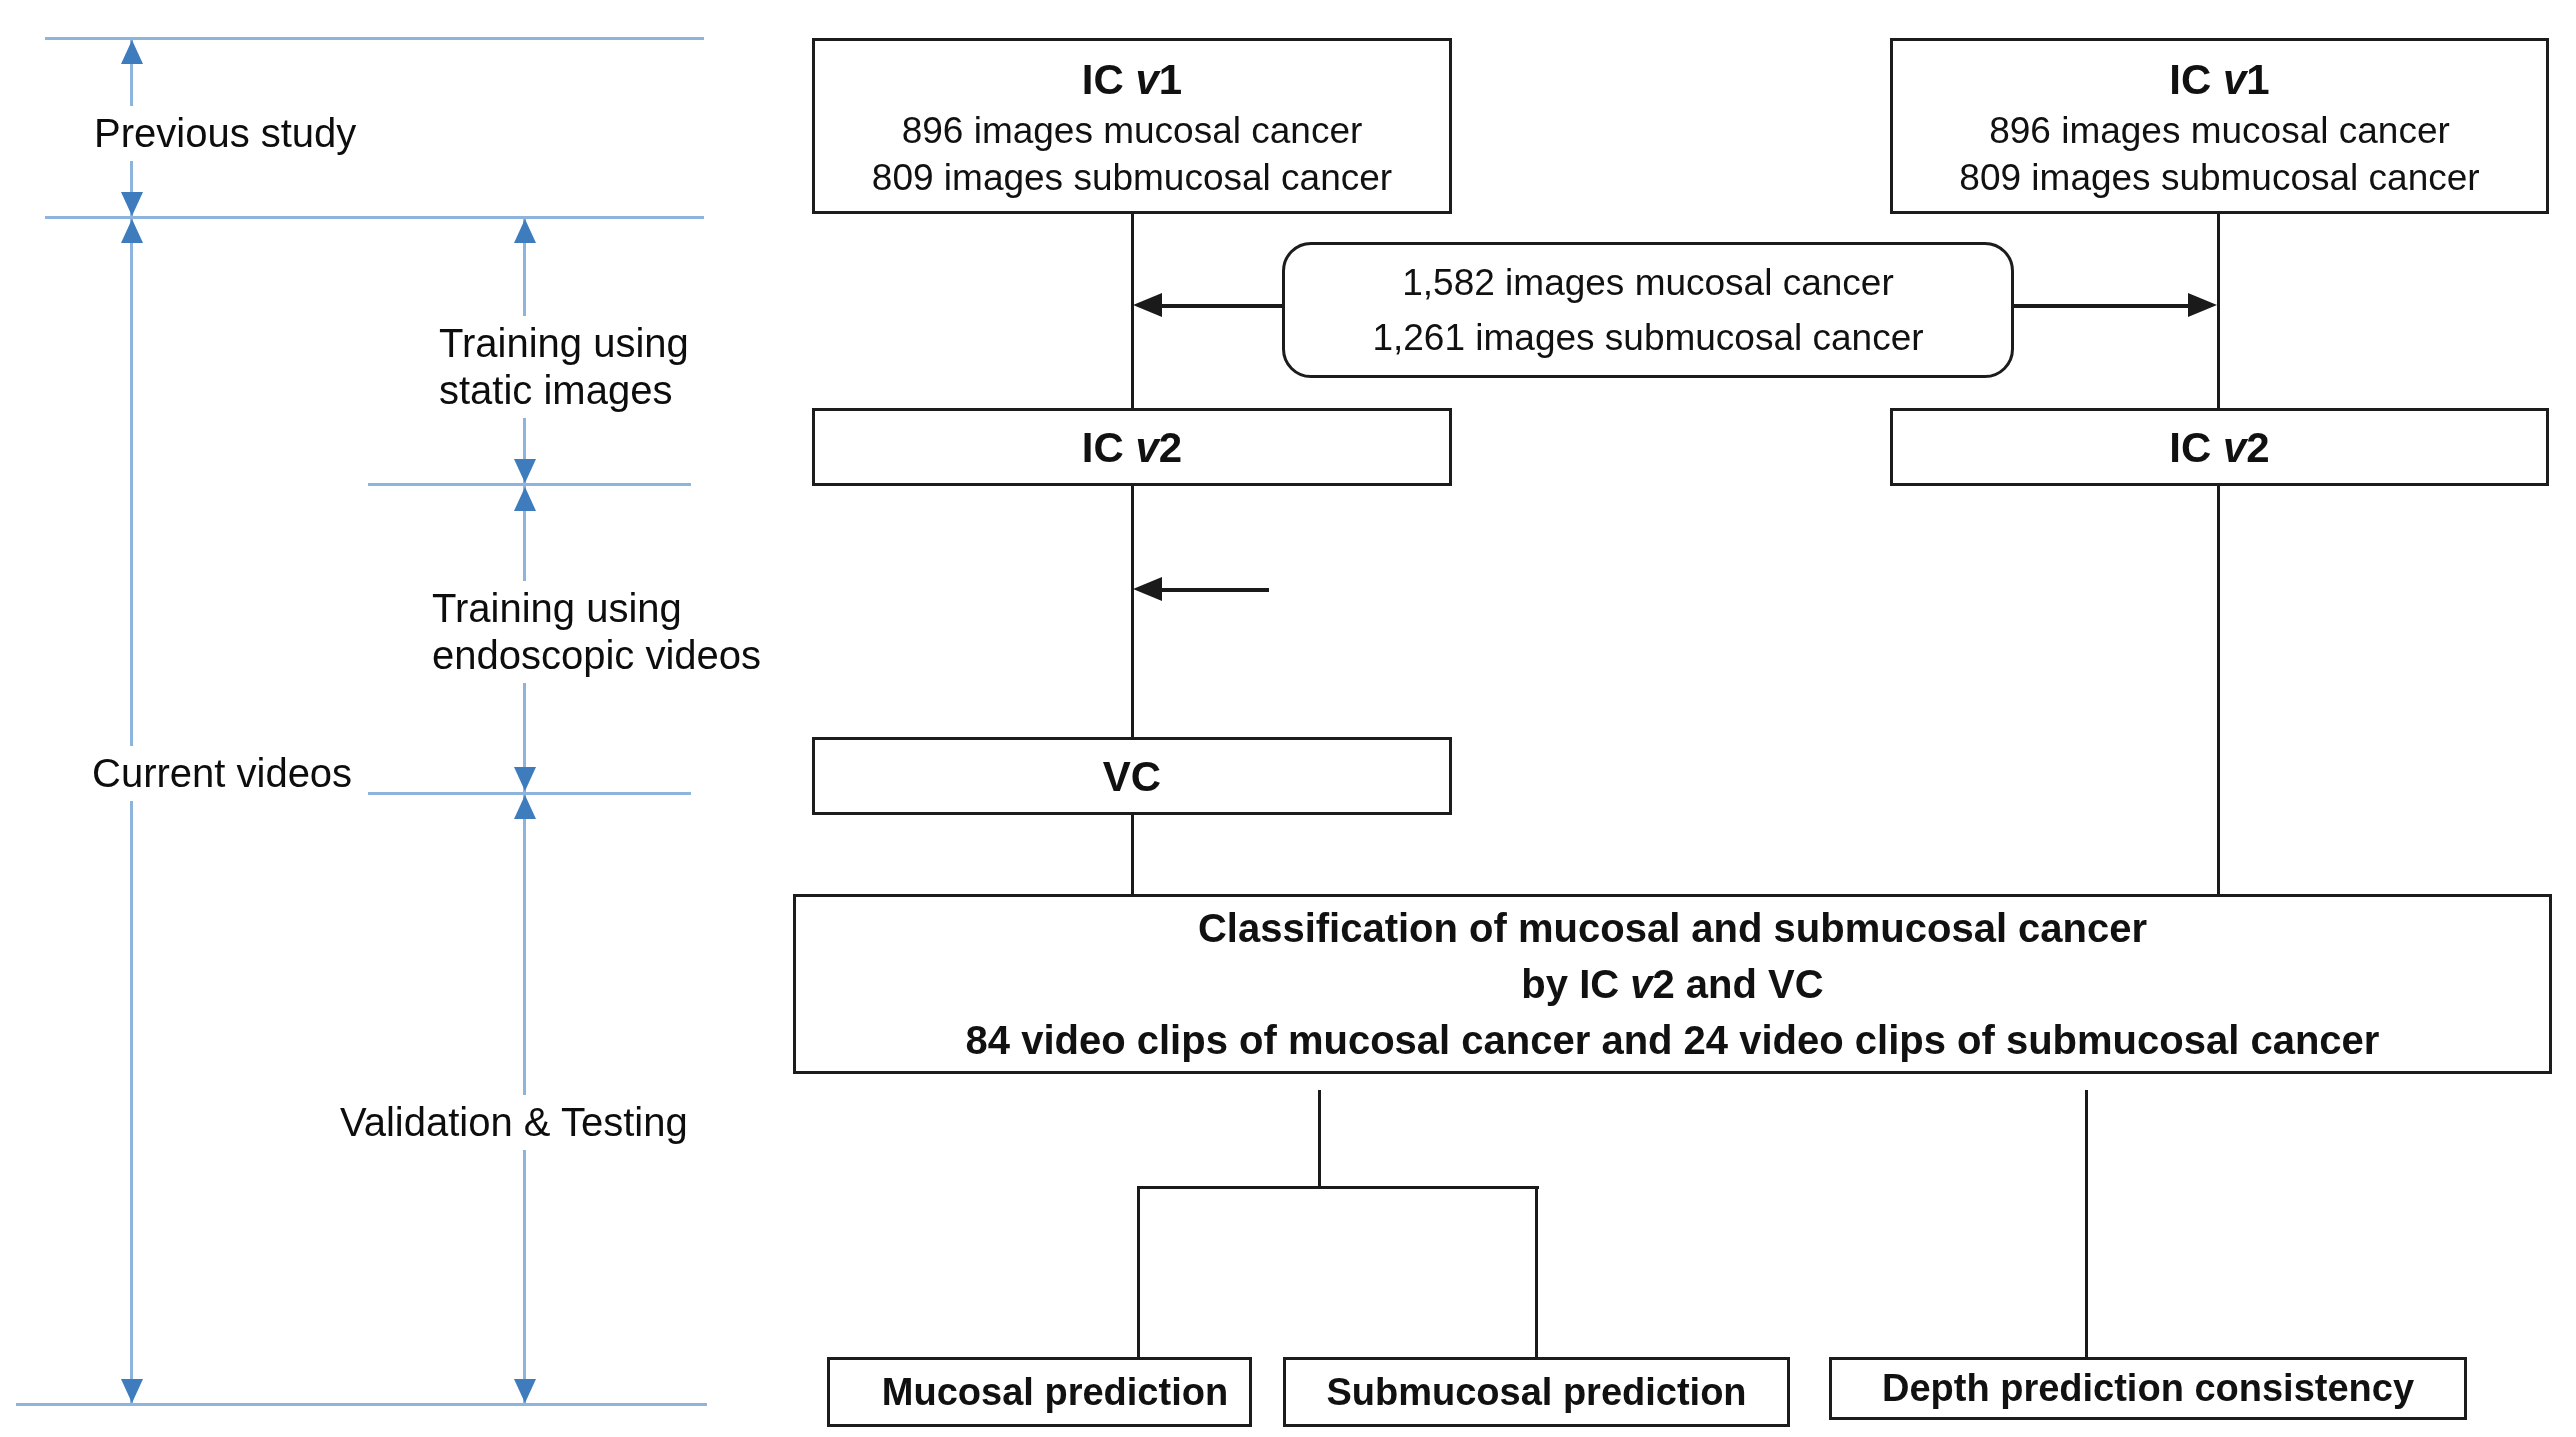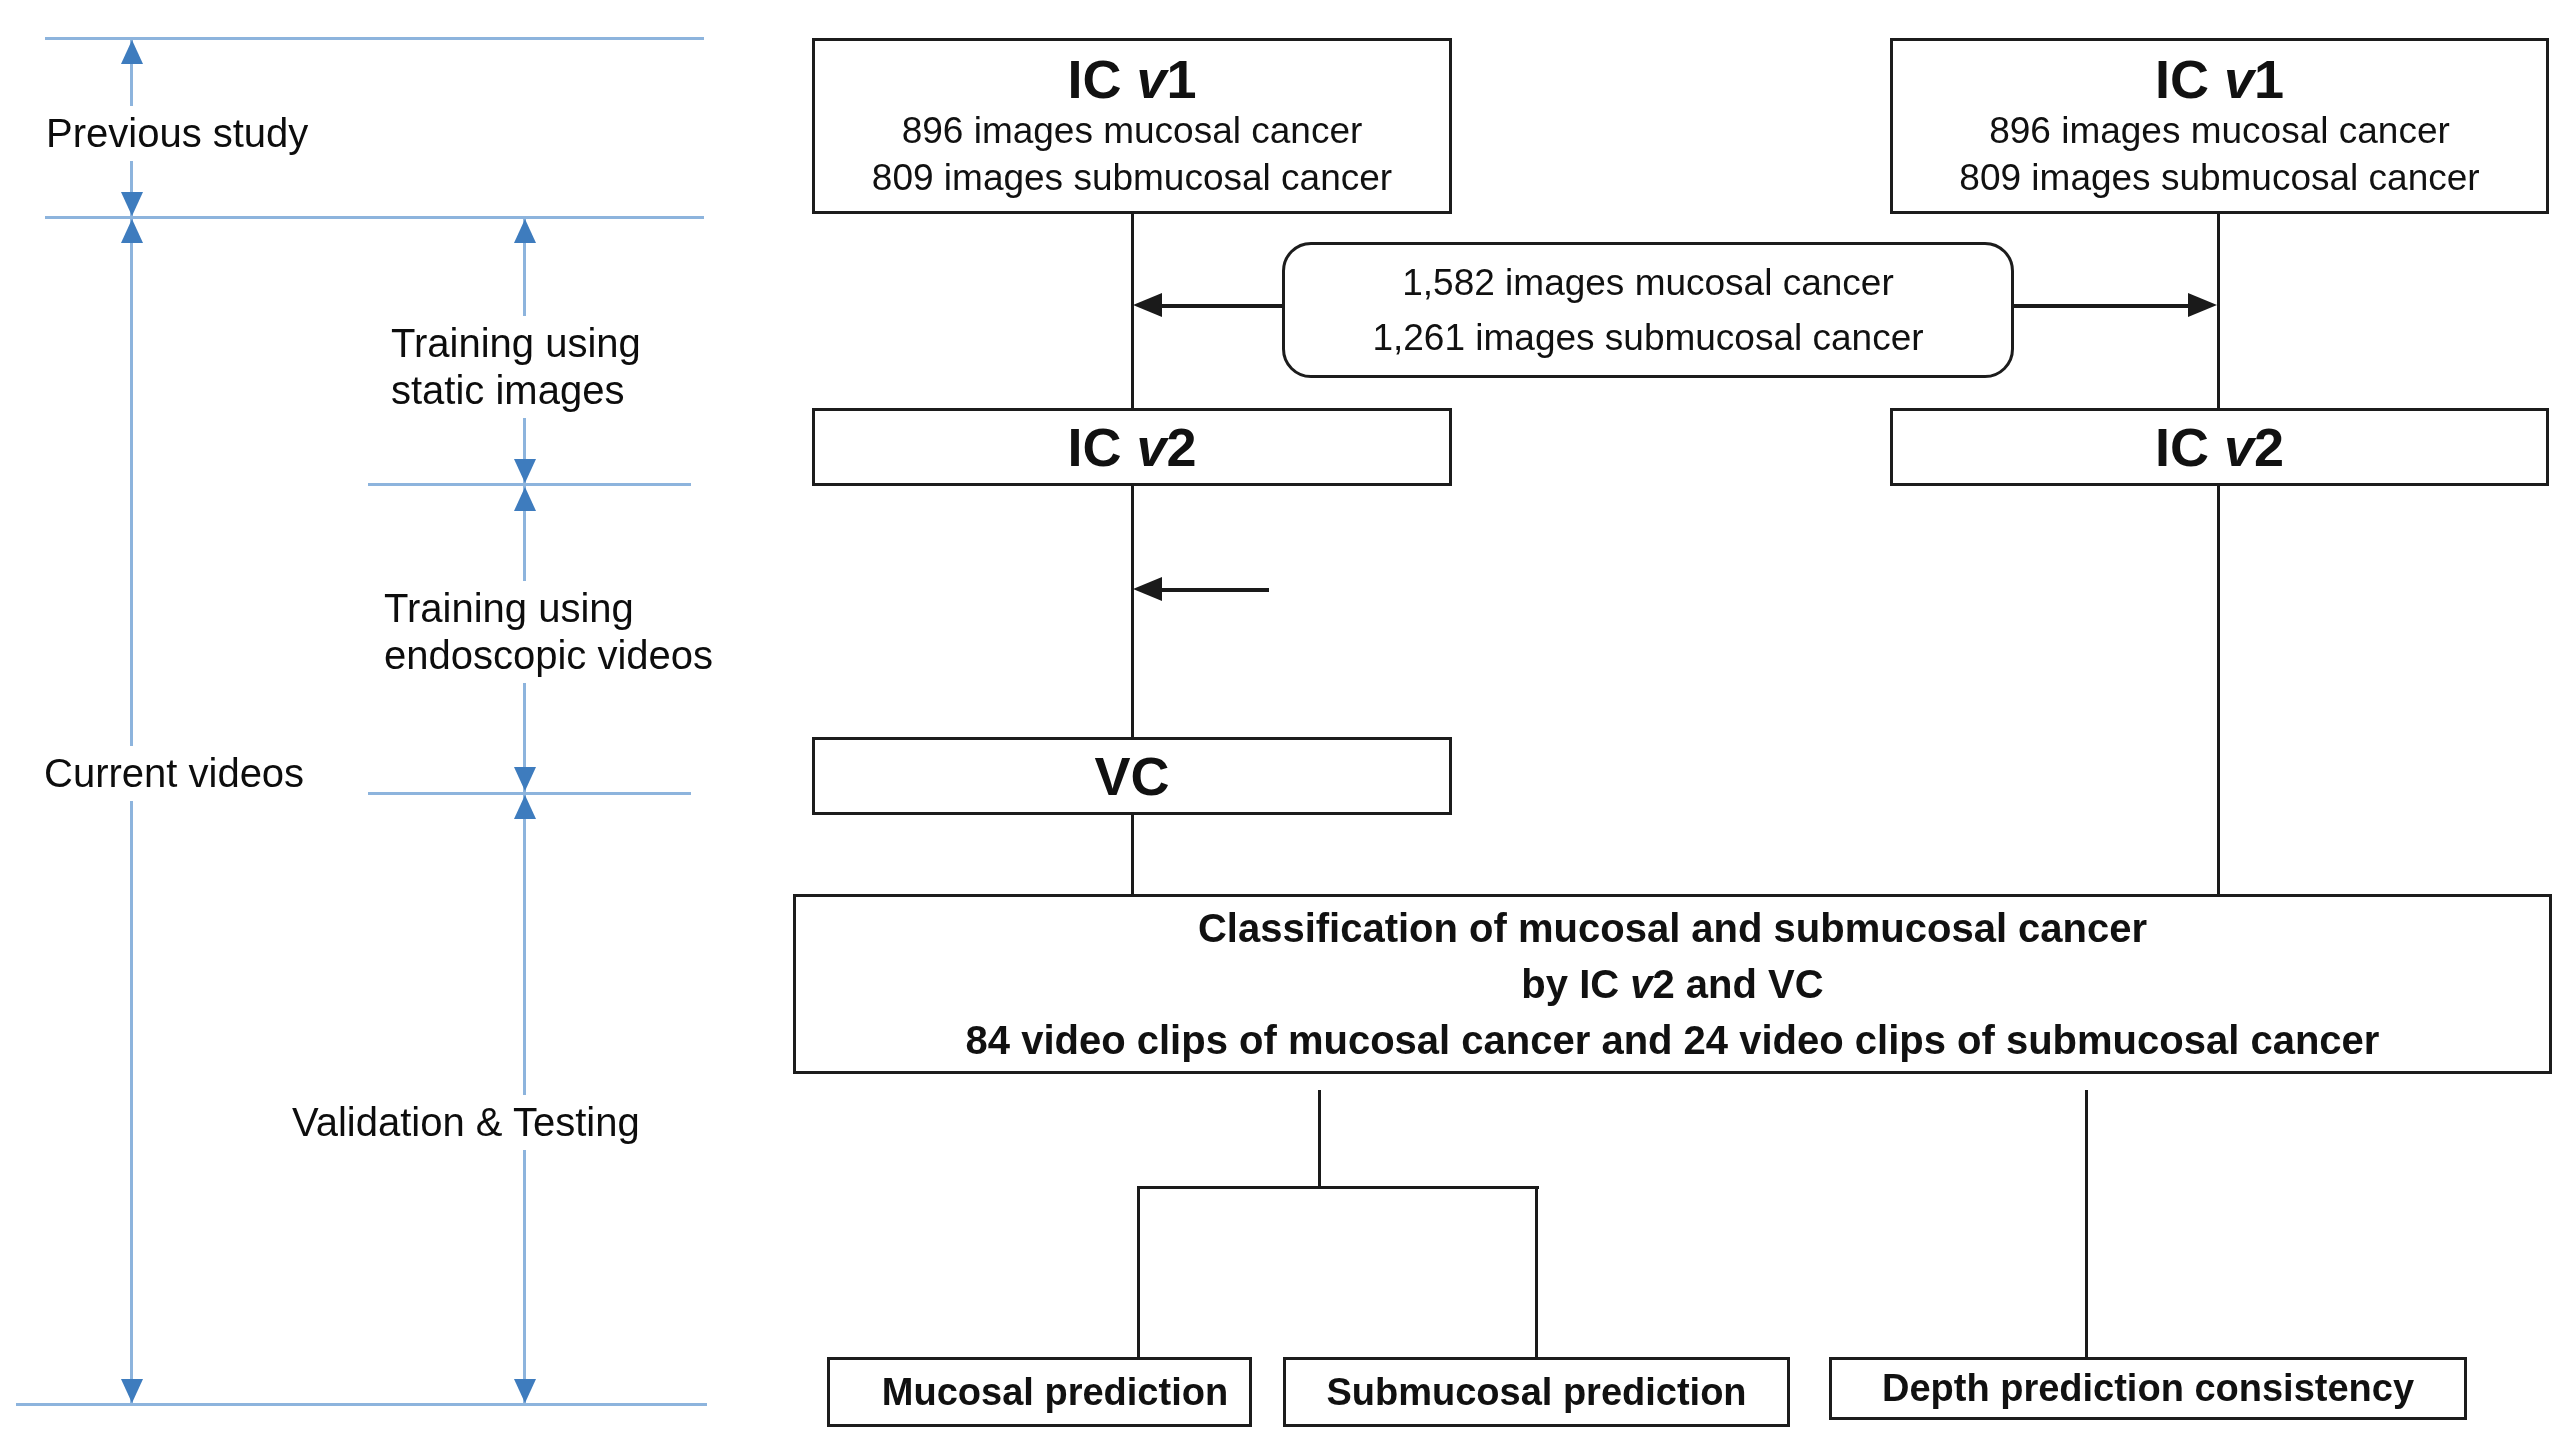--- a/index.html
+++ b/index.html
@@ -6,27 +6,27 @@
   body{width:2576px;height:1438px;font-family:"Liberation Sans", sans-serif;color:#111;}
   #canvas{position:relative;width:2576px;height:1438px;background:#fff;overflow:hidden;}
 
   
   .tl-h{position:absolute;height:3.2px;background:#8DB4DD;}
   .tl-v{position:absolute;width:3.2px;background:#8DB4DD;}
   .tl-arrow{position:absolute;width:0;height:0;border-left:11px solid transparent;border-right:11px solid transparent;}
   .tl-arrow.up{border-bottom:24px solid #3E7CBE;}
   .tl-arrow.down{border-top:24px solid #3E7CBE;}
 
-  .tl-label{position:absolute;background:#ffffff;font-size:40px;line-height:47px;white-space:nowrap;padding:3.8px 9px;color:#0d0d0d;}
+  .tl-label{position:absolute;background:#ffffff;font-size:40px;line-height:47px;white-space:nowrap;padding:3.8px 9px;color:#0d0d0d;margin-left:48px;}
 
   
   .fbox{position:absolute;background:#fff;border:3.8px solid #1c1c1c;box-sizing:border-box;
         display:flex;flex-direction:column;align-items:center;justify-content:center;text-align:center;}
   .fbox.rounded{border-radius:29px;}
-  .fbox .title{font-size:54px;font-weight:bold;line-height:55px;white-space:nowrap;}
+  .fbox .title{font-size:42px;font-weight:bold;line-height:55px;white-space:nowrap;}
   .fbox .bodyline{font-size:37px;line-height:47px;white-space:nowrap;}
   .fbox .roundline{font-size:37px;line-height:55px;white-space:nowrap;}
   .fbox .clsline{font-size:40px;font-weight:bold;line-height:56px;white-space:nowrap;}
   .fbox .outline{font-size:38px;font-weight:bold;line-height:45px;white-space:nowrap;}
   .ital{font-style:italic;}
 
   .cline-v{position:absolute;width:3.2px;background:#1a1a1a;}
   .cline-h{position:absolute;height:3.2px;background:#1a1a1a;}
 
   .barrow-stem{position:absolute;height:3.8px;background:#1a1a1a;}

